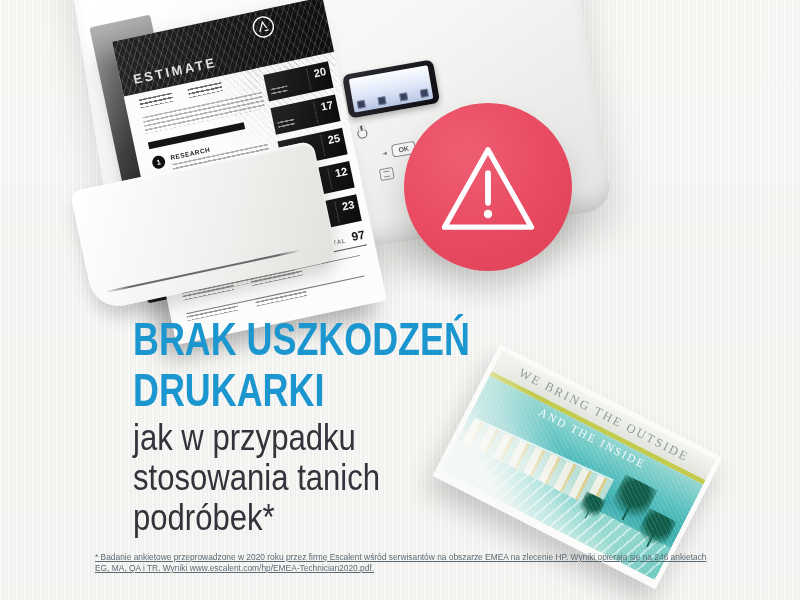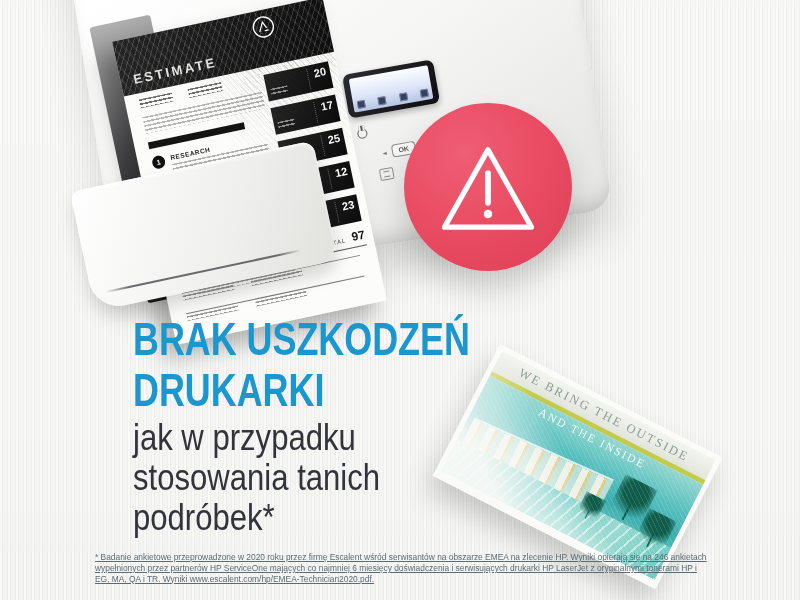--- a/index.html
+++ b/index.html
@@ -274,16 +274,15 @@
         <div class="palm palm1"></div>
         <div class="palm palm2"></div>
         <div class="palm palm3"></div>
       </div>
     </div>
     <div class="mag-pages"></div>
   </div>
 
   <div class="disclaimer">
     <div>* Badanie ankietowe przeprowadzone w 2020 roku przez firmę Escalent wśród serwisantów na obszarze EMEA na zlecenie HP. Wyniki opierają się na 246 ankietach</div>
-    <div>wypełnionych przez partnerów HP ServiceOne mających co najmniej 6 miesięcy doświadczenia i serwisujących drukarki HP LaserJet z oryginalnymi tonerami HP i</div>
     <div>EG, MA, QA i TR. Wyniki www.escalent.com/hp/EMEA-Technician2020.pdf.</div>
   </div>
 </div>
 
 </body></html>

